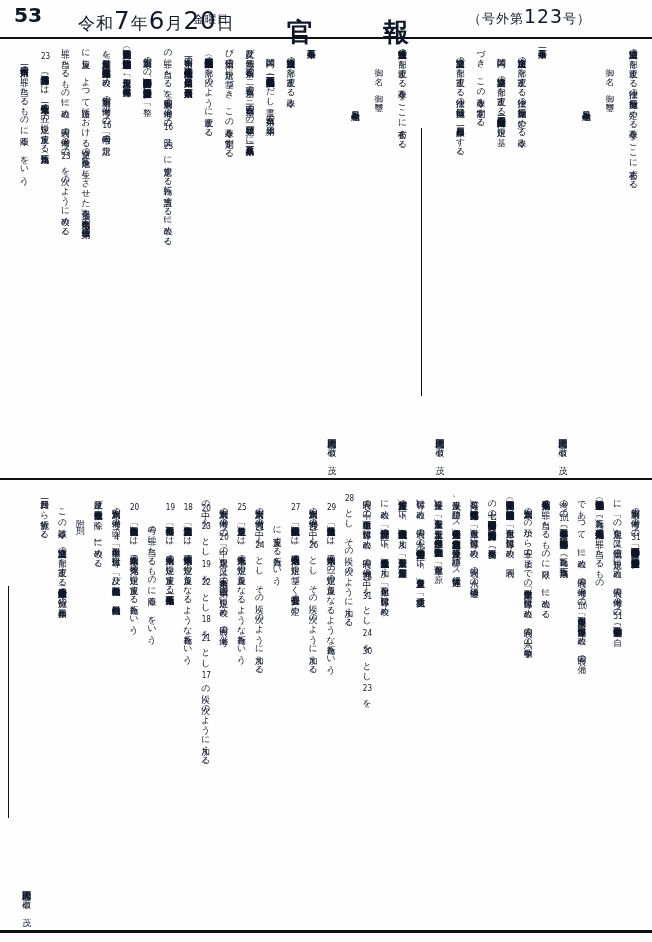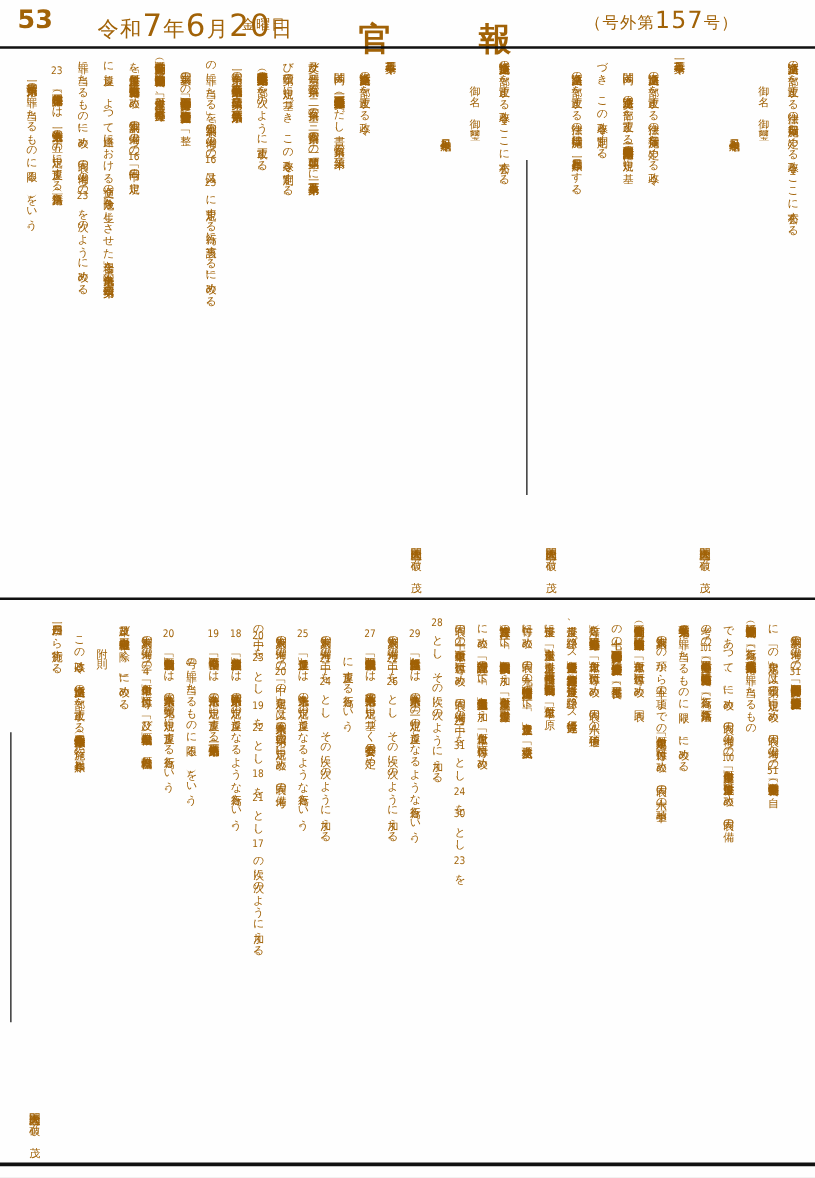--- a/index.html
+++ b/index.html
@@ -1,18 +1,18 @@
 <!DOCTYPE html>
 <html><head>
 <meta charset="utf-8">
 <style>
   html,body{margin:0;padding:0;background:#e8e8e8;}
   .page{
     position:relative;width:652px;height:942px;background:#fefefe;
-    font-family:"DejaVu Serif","Liberation Serif",serif;color:#a16207;
+    font-family:"DejaVu Serif","Liberation Serif",serif;color:#0f172a;
     overflow:hidden;margin:0 auto;
   }
   
   .hdr{position:absolute;top:0;left:0;right:0;height:37px;}
   .hdr-rule{position:absolute;top:37px;left:0;right:0;height:2px;background:#111;}
   .pageno{
     position:absolute;left:14px;top:5px;
     font-family:"DejaVu Sans","Liberation Sans",sans-serif;font-weight:bold;font-size:14px;
   }
   .hdate{
@@ -55,21 +55,21 @@
 </head>
 <body>
 
 <div class="page">
 
   <div class="hdr">
     <span class="pageno"><span class="num">53</span></span>
     <span class="hdate">令和<span class="num">7</span>年<span class="num">6</span>月<span class="num">20</span>日</span>
     <span class="hweek">金曜日</span>
     <span class="masthead">官報</span>
-    <span class="hissue">（号外第<span class="num">157</span>号）</span>
+    <span class="hissue">（号外第<span class="num">123</span>号）</span>
   </div>
   <div class="hdr-rule"></div>
 
   <section class="band band-top" style="line-height: 20.5px;">
       <div class="vcol">道路交通法の一部を改正する法律の施行期日を定める政令をここに公布する。</div>
       <div class="vcol spaced">　　御　名　　御　璽</div>
       <div class="vcol spaced">　　　　　　　令和七年六月二十日</div>
       <div class="vcol end">内閣総理大臣　石破　　茂</div>
       <div class="vcol">政令第二百二十一号</div>
       <div class="vcol">　道路交通法の一部を改正する法律の施行期日を定める政令</div>

